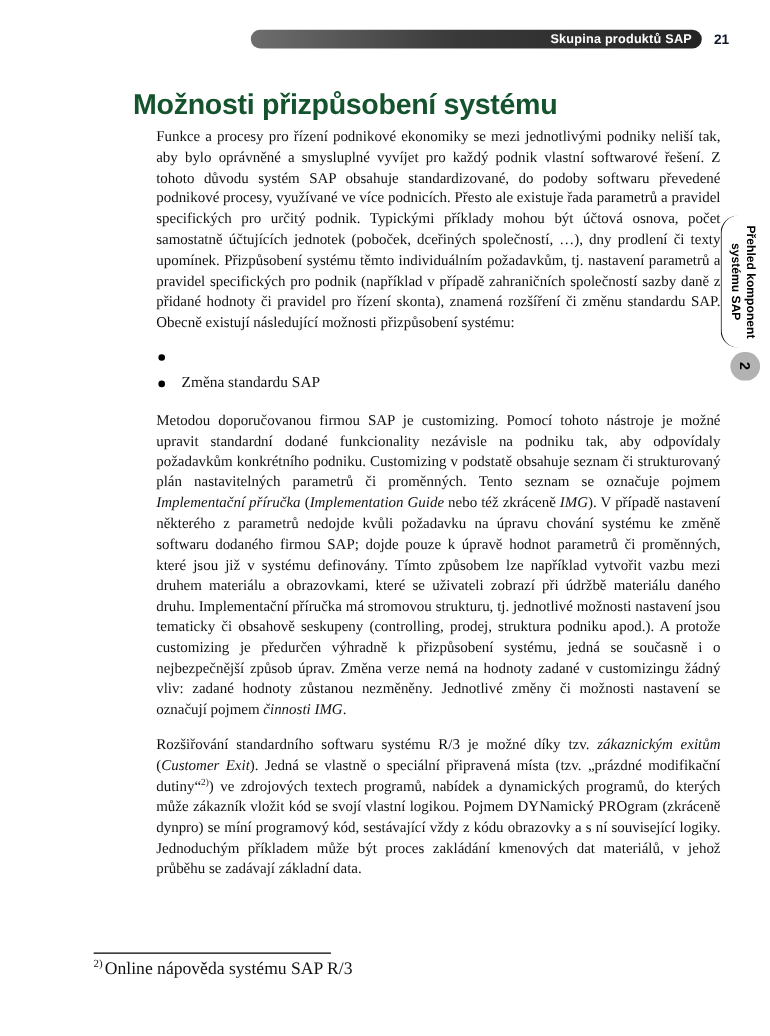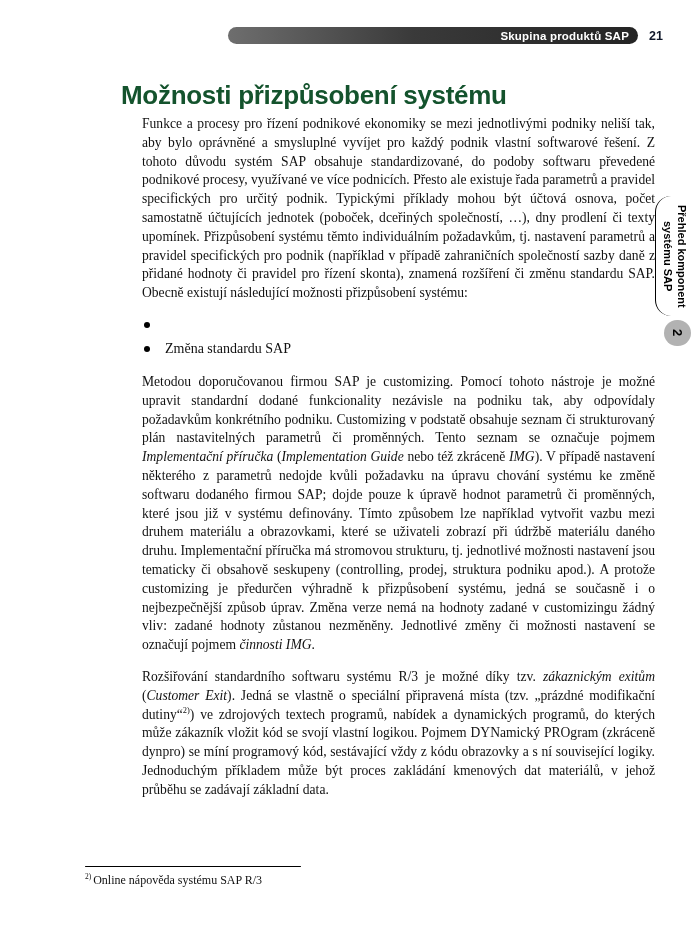--- a/index.html
+++ b/index.html
@@ -80,21 +80,21 @@
   .bullets { list-style:none; margin:10px 0 12px 2px; }
   .bullets li { display:flex; align-items:center; height:24px; font-size:14px; text-align:left; }
   .sq { width:6px; height:6px; background:#000; margin-right:15px; flex:none; }
 
   em { }
   sup { font-size:0.62em; vertical-align:super; line-height:0; }
 
   
   .footnote { position:absolute; left:85px; bottom:54px; width:550px; }
   .footnote-rule { width:216px; height:1px; background:#000; margin-bottom:6px; }
-  .footnote-text { font-size:12px; line-height:15px; text-align:left; }
+  .footnote-text { font-size:16px; line-height:15px; text-align:left; }
   .footnote-text sup { margin-right:2px; }
 </style>
 </head>
 <body>
 
 <div class="page">
 
   <div class="header-bar">
     <span class="header-label">Skupina produktů SAP</span>
   </div>

